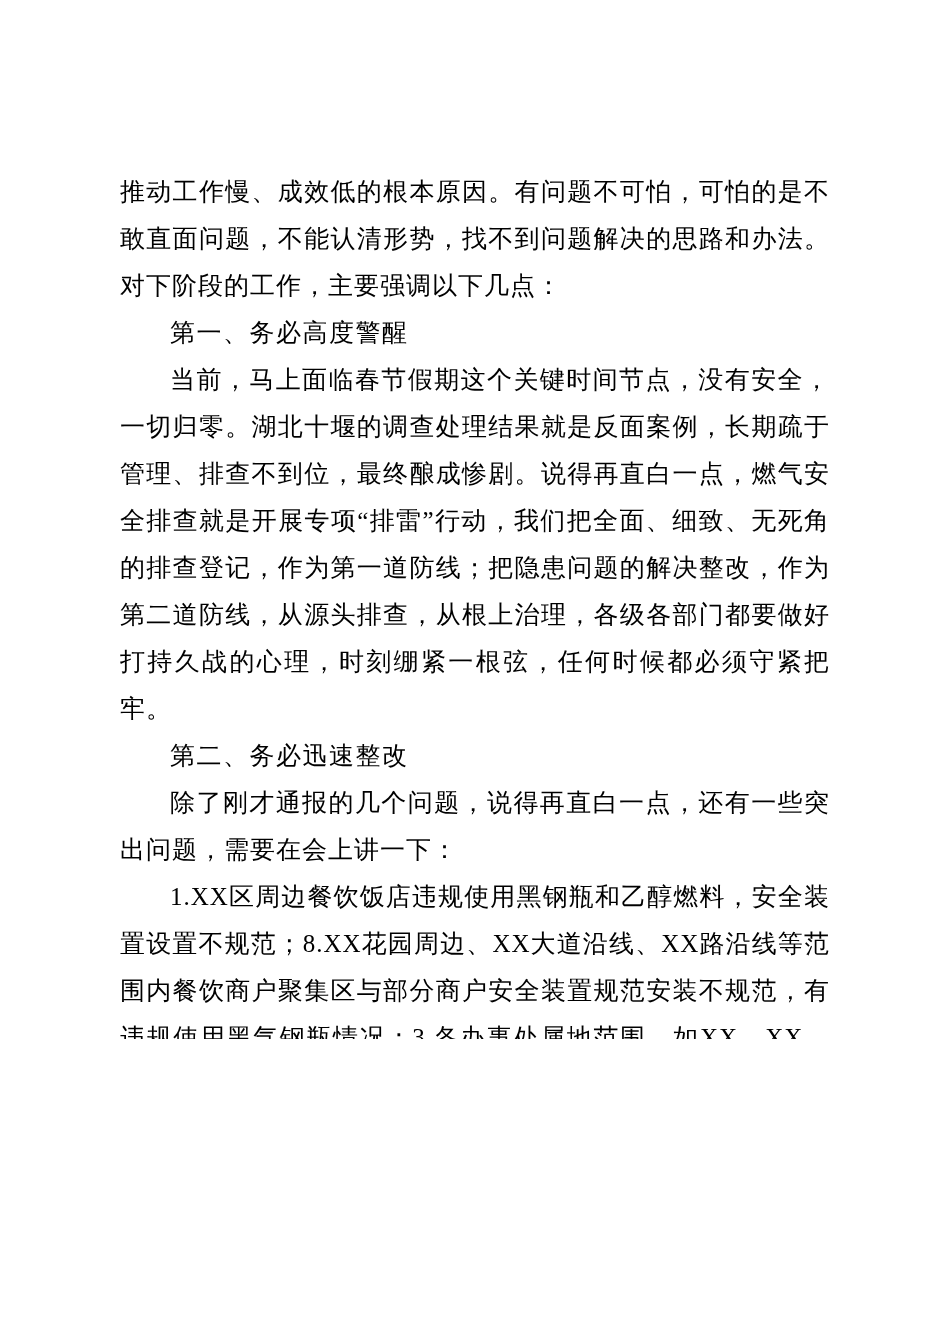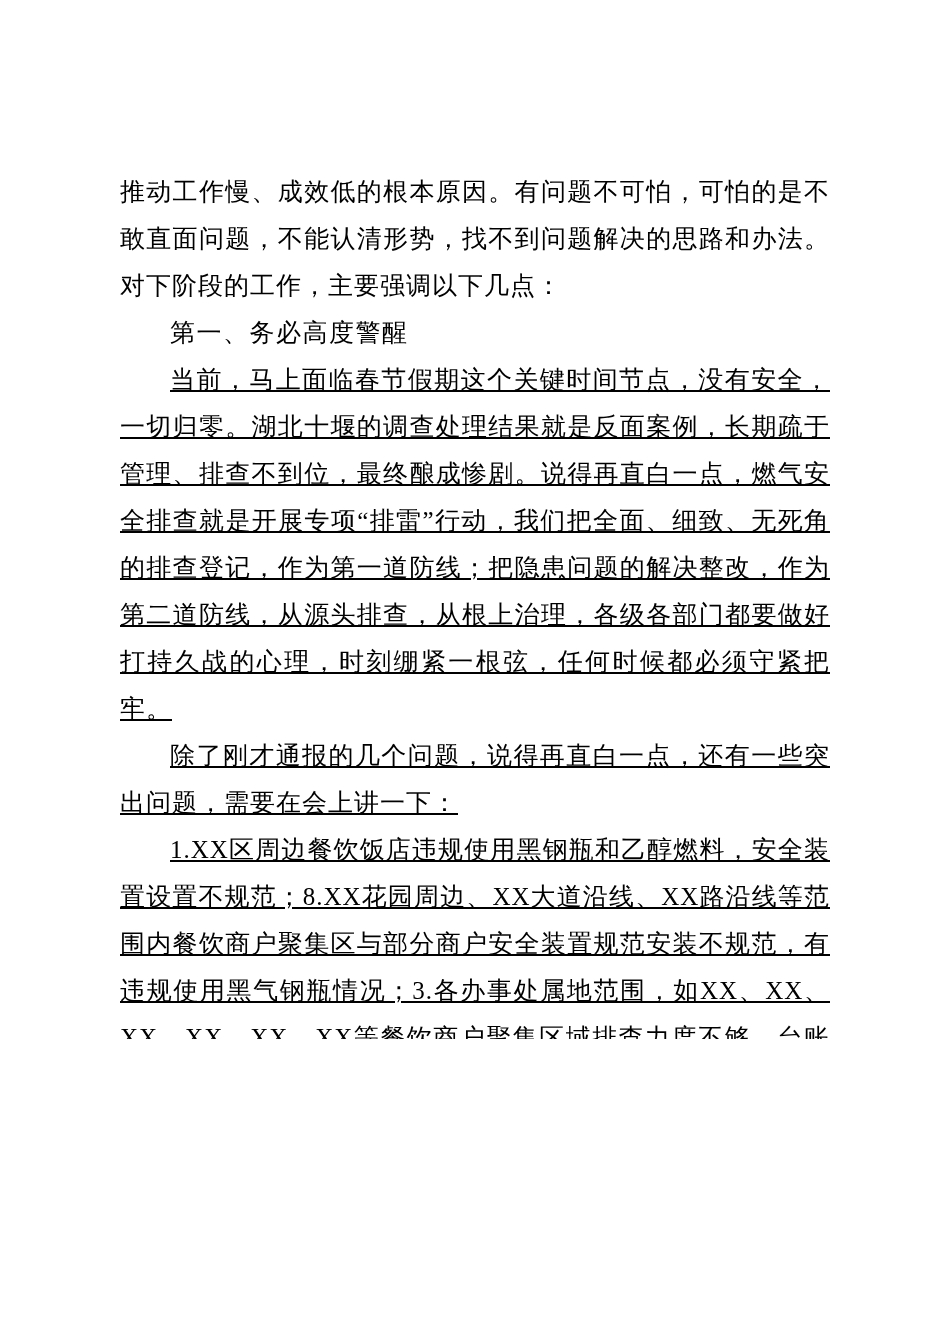--- a/index.html
+++ b/index.html
@@ -24,40 +24,40 @@
   p.para {
     margin: 0;
     font-size: 25px;
     line-height: 47px;
     text-align: justify;
     letter-spacing: 1px;
     color: #000000;
   }
   p.para.indent {
     text-indent: 2em;
-    text-decoration: underline;
   }
   p.para.heading {
     text-indent: 2em;
     font-weight: normal;
     font-family: "Liberation Sans", "DejaVu Sans", sans-serif;
     letter-spacing: 1.5px;
   }
 </style>
 </head>
 <body>
 
 <div class="page">
   <div class="content">
 
     <p class="para">推动工作慢、成效低的根本原因。有问题不可怕，可怕的是不敢直面问题，不能认清形势，找不到问题解决的思路和办法。对下阶段的工作，主要强调以下几点：</p>
 
     <p class="para heading">第一、务必高度警醒</p>
 
     <p class="para indent">当前，马上面临春节假期这个关键时间节点，没有安全，一切归零。湖北十堰的调查处理结果就是反面案例，长期疏于管理、排查不到位，最终酿成惨剧。说得再直白一点，燃气安全排查就是开展专项“排雷”行动，我们把全面、细致、无死角的排查登记，作为第一道防线；把隐患问题的解决整改，作为第二道防线，从源头排查，从根上治理，各级各部门都要做好打持久战的心理，时刻绷紧一根弦，任何时候都必须守紧把牢。</p>
 
+    <p class="para heading">第二、务必迅速整改</p>
 
     <p class="para indent">除了刚才通报的几个问题，说得再直白一点，还有一些突出问题，需要在会上讲一下：</p>
 
     <p class="para indent">1.XX区周边餐饮饭店违规使用黑钢瓶和乙醇燃料，安全装置设置不规范；8.XX花园周边、XX大道沿线、XX路沿线等范围内餐饮商户聚集区与部分商户安全装置规范安装不规范，有违规使用黑气钢瓶情况；3.各办事处属地范围，如XX、XX、XX、XX、XX、XX等餐饮商户聚集区域排查力度不够，台账底数不清；4.乡办辖区居民液化气用户排查更换金属软管，</p>
 
   </div>
 </div>
 
 </body></html>

